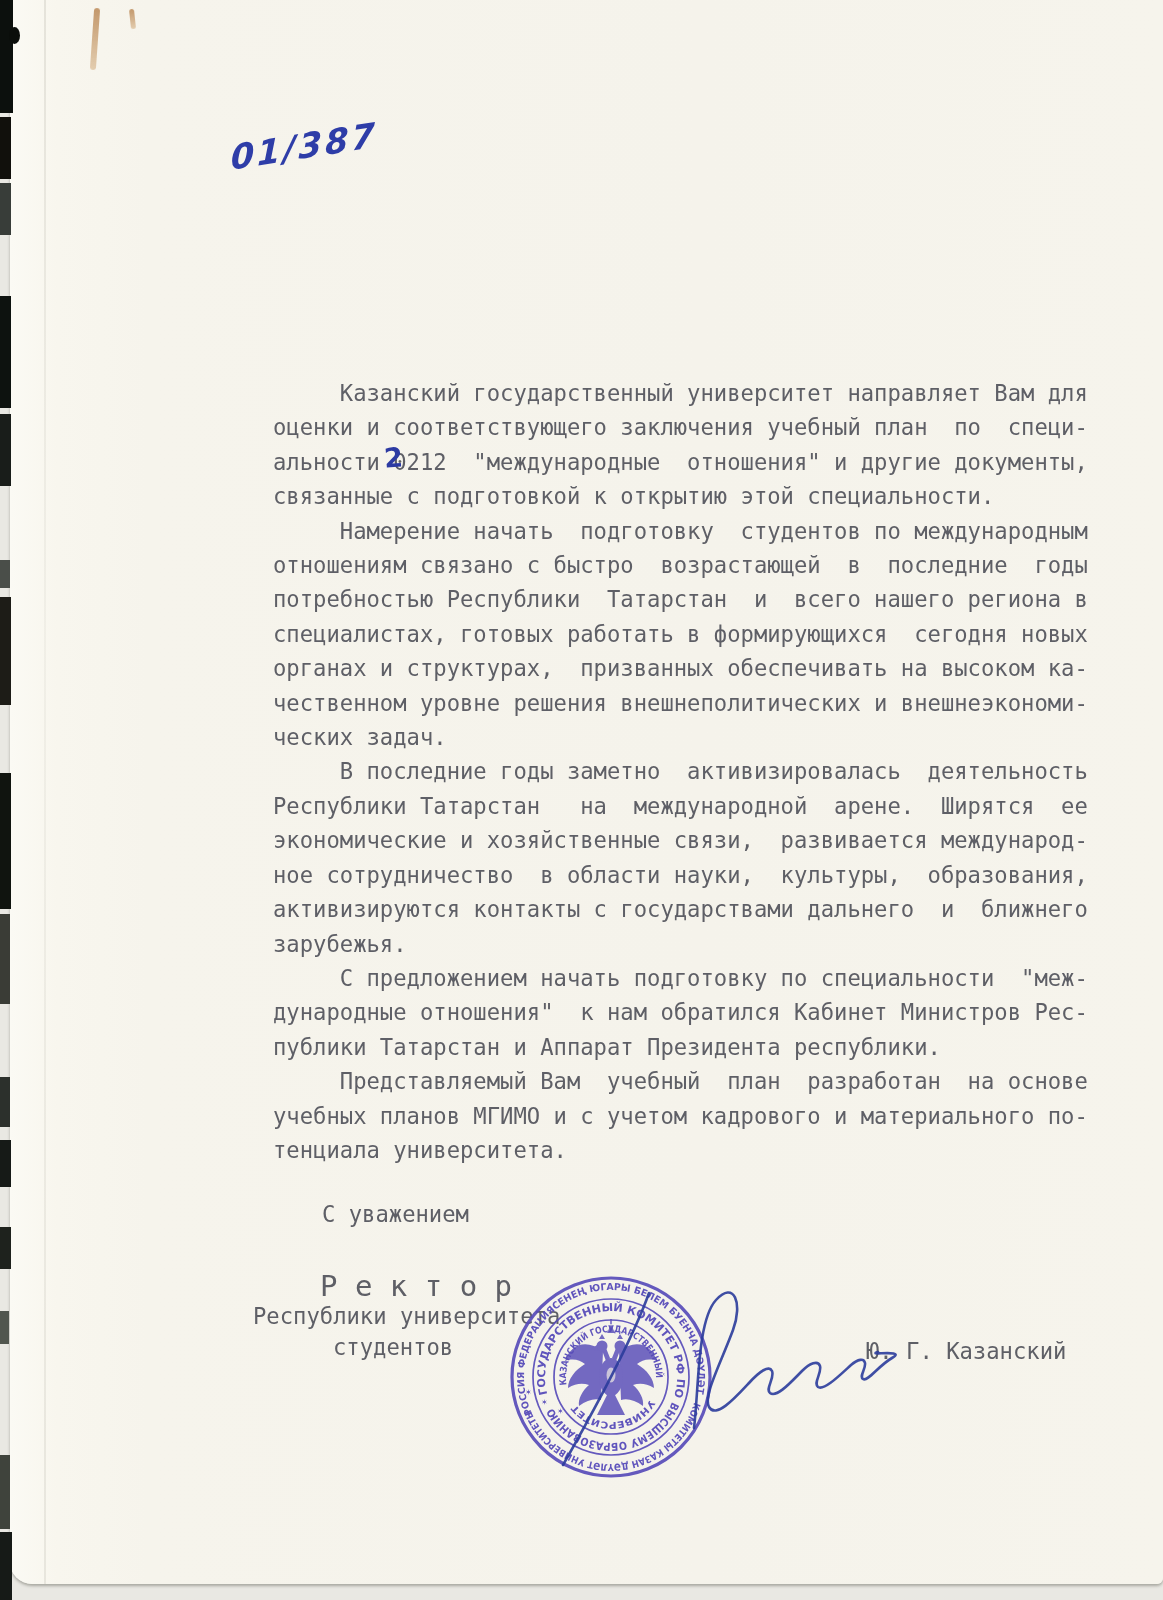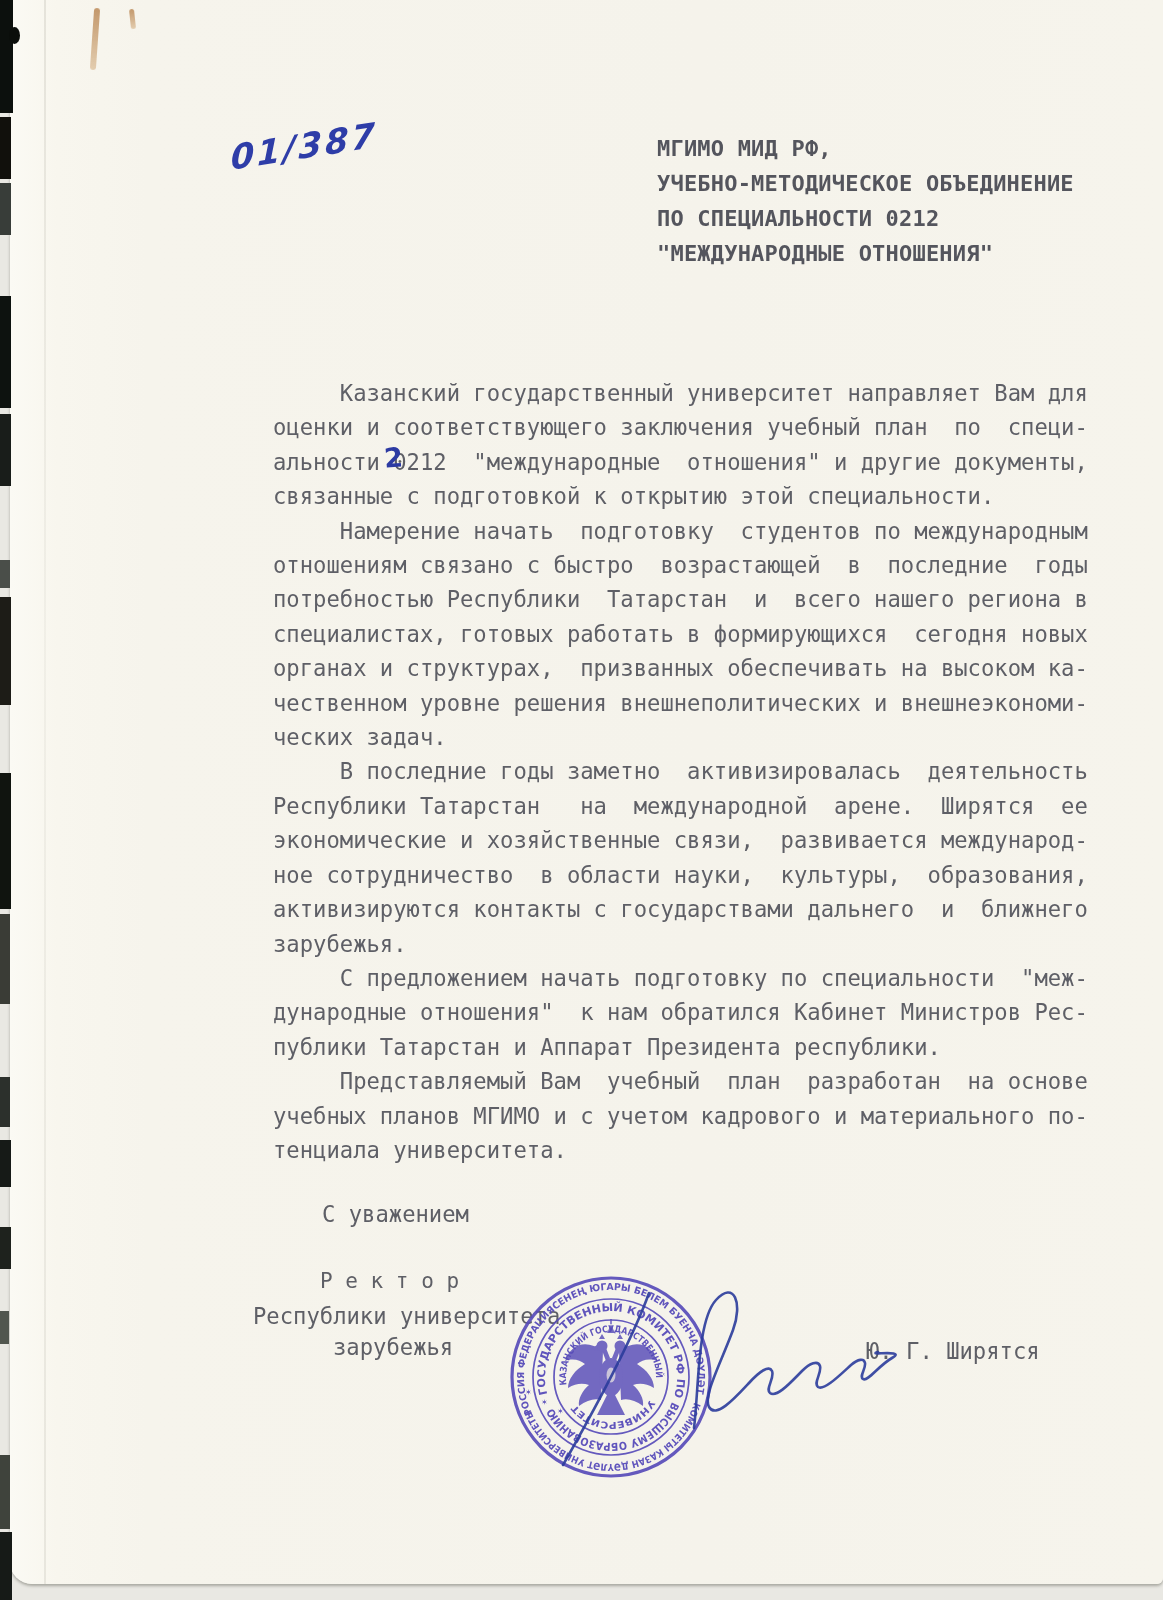--- a/index.html
+++ b/index.html
@@ -21,21 +21,21 @@
   #recipient{position:absolute;left:657px;top:131px;font-size:22px;line-height:35px;
              font-weight:bold;color:#54555d;white-space:pre;letter-spacing:.2px;}
   #bodytext{position:absolute;left:253px;top:376px;font-size:22.2px;line-height:34.4px;
             white-space:pre;color:#5e5f66;margin-left:20px;}
   .hand{font-family:"DejaVu Sans",sans-serif;color:#2e3da8;}
   #regnum{position:absolute;left:230px;top:126px;font-size:34px;font-style:italic;font-weight:bold;
           letter-spacing:3px;transform:rotate(-9deg) skewX(-10deg);}
   #digitfix{position:absolute;left:384px;top:442px;font-size:27px;font-weight:bold;
             transform:rotate(-4deg);color:#2c3aa2;}
   #regards{position:absolute;left:322px;top:1201px;font-size:22.2px;color:#5e5f66;white-space:pre;}
-  #sig-title{position:absolute;left:320px;top:1269px;font-size:21px;color:#5e5f66;white-space:pre;}
+  #sig-title{position:absolute;left:320px;top:1269px;font-size:29px;color:#5e5f66;white-space:pre;}
   #sig-org{position:absolute;left:253px;top:1303px;font-size:22.2px;color:#5e5f66;white-space:pre;}
   #sig-rank{position:absolute;left:333px;top:1334px;font-size:22.2px;color:#5e5f66;white-space:pre;}
   #sig-name{position:absolute;left:866px;top:1338px;font-size:22.2px;color:#5e5f66;white-space:pre;}
   #seal{position:absolute;left:509px;top:1275px;width:204px;height:204px;}
   #inkpaths{position:absolute;left:0;top:0;width:1163px;height:1600px;pointer-events:none;}
 </style>
 </head>
 <body>
 
 <div id="scan">
@@ -58,31 +58,30 @@
   <div class="edgeseg" style="top:1311px;width:9px;height:33px;background:#51564f"></div>
   <div class="edgeseg" style="top:1455px;width:10px;height:74px;background:#3f433c"></div>
   <div class="edgeseg" style="top:1532px;width:12px;height:68px;background:#161a17"></div>
   <div class="blob" style="left:9px;top:27px;width:11px;height:17px;background:#0b0e0b"></div>
 
   <div class="stain" style="left:92px;top:8px;width:6px;height:62px;border-radius:3px;transform:rotate(4deg)"></div>
   <div class="stain" style="left:130px;top:9px;width:5px;height:20px;border-radius:3px;transform:rotate(-6deg)"></div>
 
   <div id="regnum" class="hand">01/387</div>
 
-  <div id="recipient"><div class="rline">МГИМО МИД РФ,</div><div class="rline">УЧЕБНО-МЕТОДИЧЕСКОЕ ОБЪЕДИНЕНИЕ</div><div class="rline">ПО СПЕЦИАЛЬНОСТИ 0212</div><div class="rline">"МЕЖДУНАРОДНЫЕ ОТНОШЕНИЯ"</div></div>
 
   <div id="bodytext"><div class="bline">     Казанский государственный университет направляет Вам для</div><div class="bline">оценки и соответствующего заключения учебный план  по  специ-</div><div class="bline">альности 0212  "международные  отношения" и другие документы,</div><div class="bline">связанные с подготовкой к открытию этой специальности.</div><div class="bline">     Намерение начать  подготовку  студентов по международным</div><div class="bline">отношениям связано с быстро  возрастающей  в  последние  годы</div><div class="bline">потребностью Республики  Татарстан  и  всего нашего региона в</div><div class="bline">специалистах, готовых работать в формирующихся  сегодня новых</div><div class="bline">органах и структурах,  призванных обеспечивать на высоком ка-</div><div class="bline">чественном уровне решения внешнеполитических и внешнеэкономи-</div><div class="bline">ческих задач.</div><div class="bline">     В последние годы заметно  активизировалась  деятельность</div><div class="bline">Республики Татарстан   на  международной  арене.  Ширятся  ее</div><div class="bline">экономические и хозяйственные связи,  развивается международ-</div><div class="bline">ное сотрудничество  в области науки,  культуры,  образования,</div><div class="bline">активизируются контакты с государствами дальнего  и  ближнего</div><div class="bline">зарубежья.</div><div class="bline">     С предложением начать подготовку по специальности  "меж-</div><div class="bline">дународные отношения"  к нам обратился Кабинет Министров Рес-</div><div class="bline">публики Татарстан и Аппарат Президента республики.</div><div class="bline">     Представляемый Вам  учебный  план  разработан  на основе</div><div class="bline">учебных планов МГИМО и с учетом кадрового и материального по-</div><div class="bline">тенциала университета.</div></div>
 
   <div id="digitfix" class="hand">2</div>
 
   <div id="regards">С уважением</div>
   <div id="sig-title">Р е к т о р</div>
   <div id="sig-org">Республики университета</div>
-  <div id="sig-rank">зарубежья</div>
-  <div id="sig-name">Ю. Г. Ширятся</div>
+  <div id="sig-rank">студентов</div>
+  <div id="sig-name">Ю. Г. Казанский</div>
 
   <svg id="seal" viewBox="-102 -102 204 204">
     <g stroke="#584cba" fill="none" opacity="0.92">
       <circle r="99" stroke-width="3.2"></circle>
       <circle r="78" stroke-width="1.7"></circle>
       <circle r="57" stroke-width="1.7"></circle>
     </g>
     <defs>
       <path id="arcOT" d="M -78.8 36.8 A 87 87 0 1 1 81.7 29.8"></path>
       <path id="arcOB" d="M 83.2 25.4 A 87 87 0 0 1 -83.2 25.4"></path>

